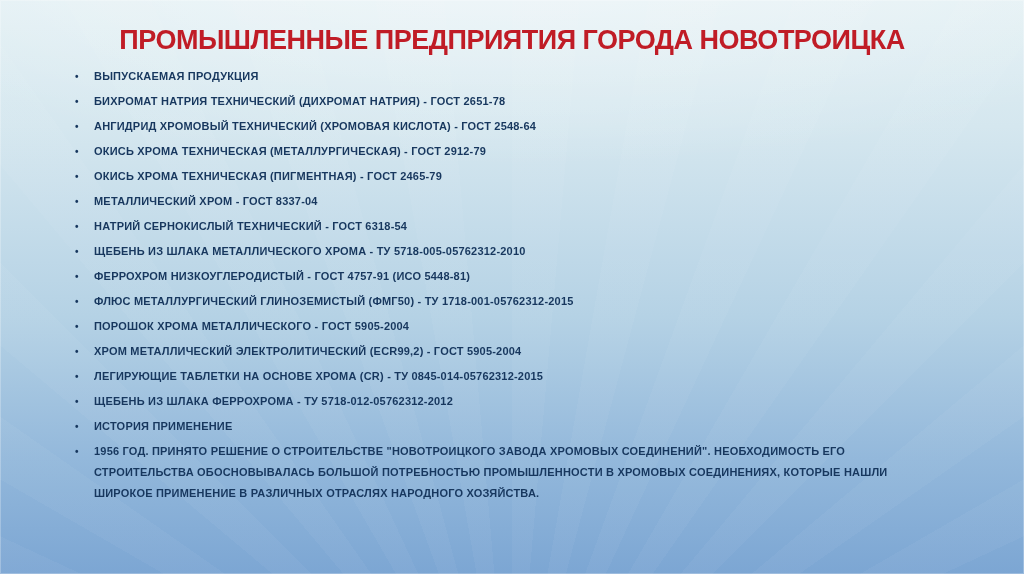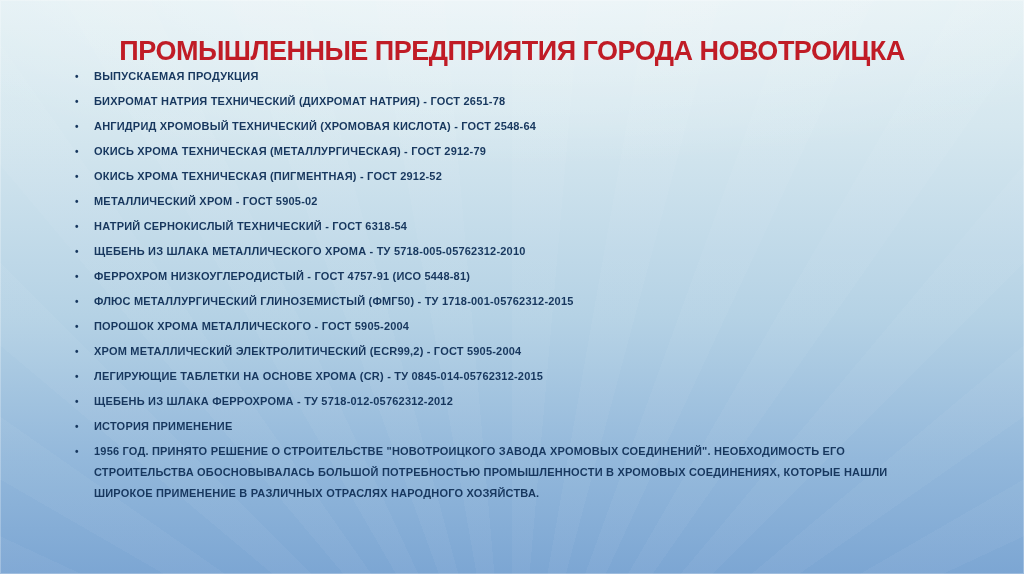--- a/index.html
+++ b/index.html
@@ -13,21 +13,21 @@
       repeating-conic-gradient(from 160deg at 50% 135%, rgba(255,255,255,0.04) 0deg 5deg, rgba(255,255,255,0) 5deg 10deg),
       radial-gradient(ellipse 140% 80% at 50% -15%, rgba(255,255,255,0.55), rgba(255,255,255,0) 55%),
       linear-gradient(180deg, #E3F0F4 0%, #D5E7EF 22%, #B5D2E5 55%, #93B8DB 80%, #7CA6D3 100%);
     box-shadow: inset 0 0 0 1px rgba(255,255,255,0.25);
   }
   .slide-title {
     position: absolute;
     top: 24px;
     left: 0;
     right: 0;
-    margin: 12px;
+    margin: 1px;
     text-align: center;
     font-size: 27px;
     font-weight: bold;
     letter-spacing: -0.5px;
     color: #C01C26;
   }
   .bullet-list {
     position: absolute;
     top: 70px;
     left: 75px;
@@ -74,25 +74,25 @@
     <li class="item">
       <span class="bullet">•</span>
       <span class="text">АНГИДРИД ХРОМОВЫЙ ТЕХНИЧЕСКИЙ (ХРОМОВАЯ КИСЛОТА) - ГОСТ 2548-64</span>
     </li>
     <li class="item">
       <span class="bullet">•</span>
       <span class="text">ОКИСЬ ХРОМА ТЕХНИЧЕСКАЯ (МЕТАЛЛУРГИЧЕСКАЯ) - ГОСТ 2912-79</span>
     </li>
     <li class="item">
       <span class="bullet">•</span>
-      <span class="text">ОКИСЬ ХРОМА ТЕХНИЧЕСКАЯ (ПИГМЕНТНАЯ) - ГОСТ 2912-52</span>
+      <span class="text">ОКИСЬ ХРОМА ТЕХНИЧЕСКАЯ (ПИГМЕНТНАЯ) - ГОСТ 2465-79</span>
     </li>
     <li class="item">
       <span class="bullet">•</span>
-      <span class="text">МЕТАЛЛИЧЕСКИЙ ХРОМ - ГОСТ 5905-02</span>
+      <span class="text">МЕТАЛЛИЧЕСКИЙ ХРОМ - ГОСТ 8337-04</span>
     </li>
     <li class="item">
       <span class="bullet">•</span>
       <span class="text">НАТРИЙ СЕРНОКИСЛЫЙ ТЕХНИЧЕСКИЙ - ГОСТ 6318-54</span>
     </li>
     <li class="item">
       <span class="bullet">•</span>
       <span class="text">ЩЕБЕНЬ ИЗ ШЛАКА МЕТАЛЛИЧЕСКОГО ХРОМА - ТУ 5718-005-05762312-2010</span>
     </li>
     <li class="item">

